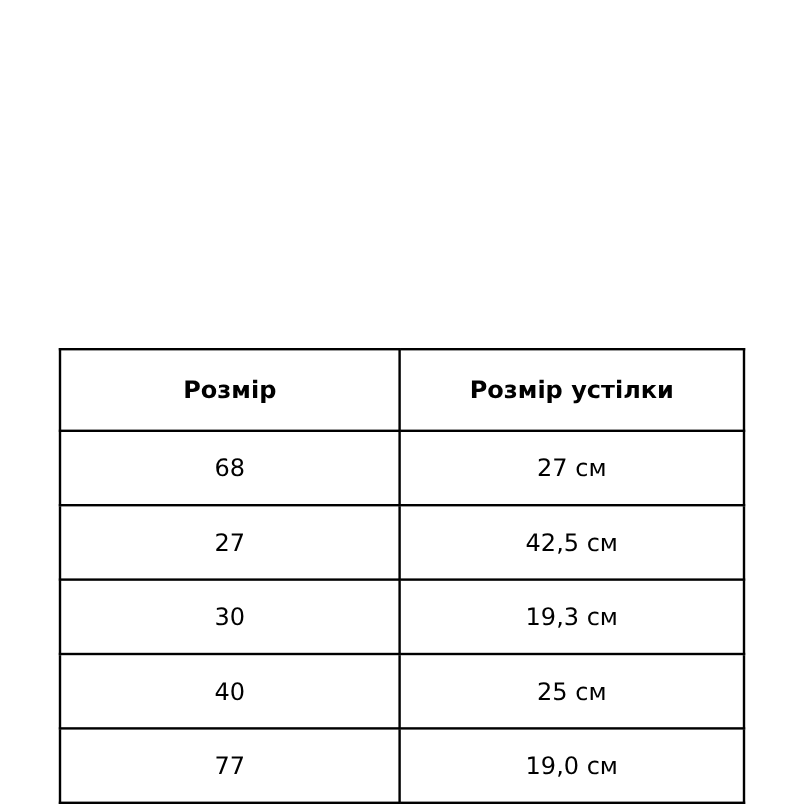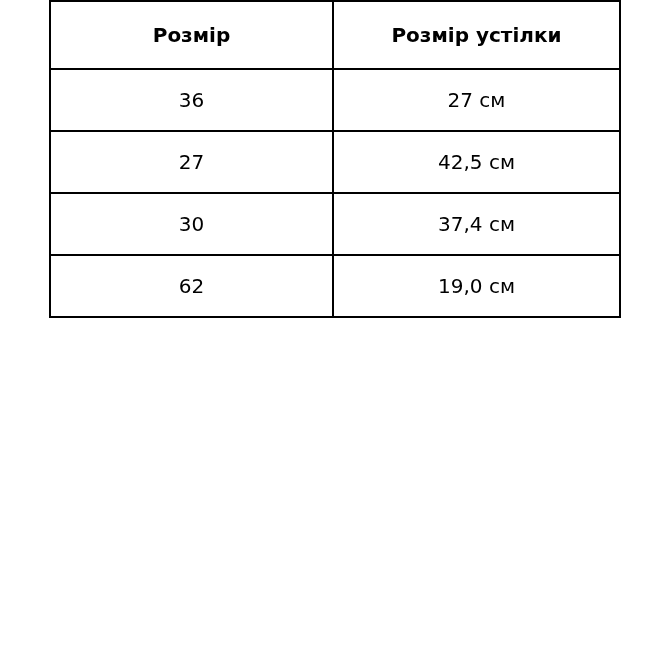--- a/index.html
+++ b/index.html
@@ -11,21 +11,21 @@
     width: 670px;
     height: 670px;
     font-family: "DejaVu Sans", sans-serif;
     color: #000000;
     position: relative;
   }
   .sheet {
     width: 670px;
     height: 670px;
     display: flex;
-    align-items: flex-start;
+    align-items: flex-end;
     justify-content: center;
   }
   table.size-table {
     border-collapse: collapse;
     table-layout: fixed;
     width: 570px;
     margin-left: 0px;
   }
   table.size-table td,
   table.size-table th {
@@ -58,30 +58,34 @@
       <col class="c2">
     </colgroup>
     <thead>
       <tr>
         <th>Розмір</th>
         <th>Розмір устілки</th>
       </tr>
     </thead>
     <tbody>
       <tr>
-        <td>36</td>
+        <td>68</td>
         <td>27 см</td>
       </tr>
       <tr>
         <td>27</td>
         <td>42,5 см</td>
       </tr>
       <tr>
         <td>30</td>
-        <td>37,4 см</td>
+        <td>19,3 см</td>
       </tr>
       <tr>
-        <td>62</td>
+        <td>40</td>
+        <td>25 см</td>
+      </tr>
+      <tr>
+        <td>77</td>
         <td>19,0 см</td>
       </tr>
     </tbody>
   </table>
 </div>
 
 </body></html>

